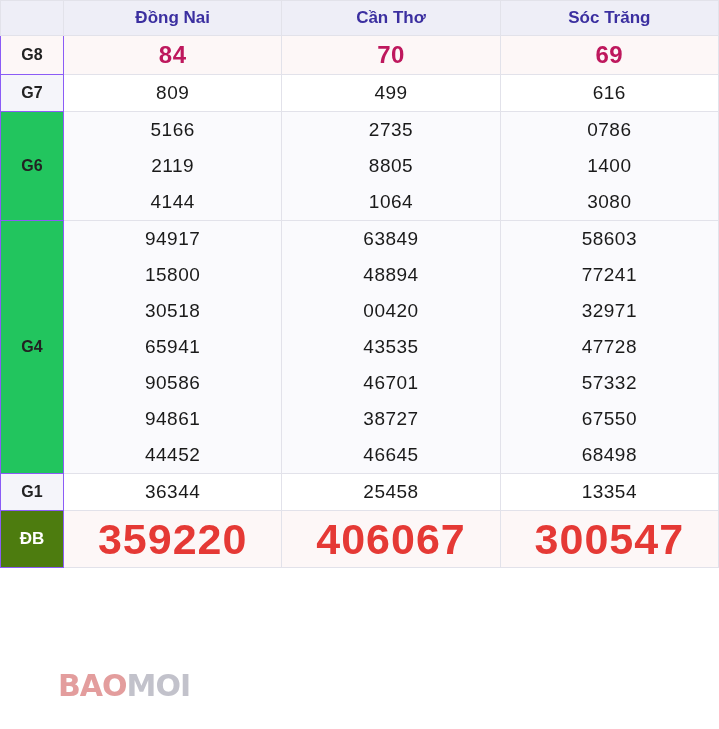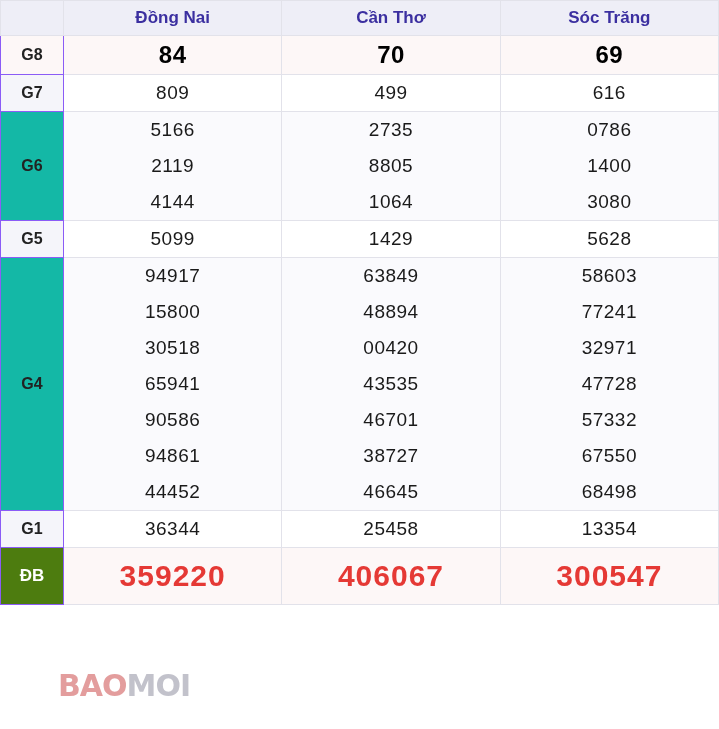--- a/index.html
+++ b/index.html
@@ -55,36 +55,36 @@
     height: 36px;
     background: #ffffff;
   }
   td.num .n {
     display: block;
     height: 36px;
     line-height: 36px;
     letter-spacing: 0.5px;
   }
   tr.alt td.num { background: #fafafd; }
-  tr.alt td.label { background: #14b8a6; }
+  tr.alt td.label { background: #22c55e; }
 
   
   tr.g8 td.num {
-    color: #000000;
+    color: #be185d;
     font-weight: bold;
     font-size: 24px;
     height: 38px;
   }
   tr.g8 td.num .n { height: 38px; line-height: 38px; }
   tr.g8 td.label, tr.g8 td.num { background: #fdf7f7; }
 
   tr.db td.num {
     color: #e53935;
     font-weight: bold;
-    font-size: 30px;
+    font-size: 43px;
     height: 56px;
     background: #fdf7f7;
   }
   tr.db td.num .n { height: 56px; line-height: 56px; letter-spacing: 1px; }
   tr.db td.label {
     background: #4d7c0f;
     color: #ffffff;
     font-size: 17px;
     font-weight: bold;
   }
@@ -160,32 +160,20 @@
           <span class="n">8805</span>
           <span class="n">1064</span>
         </td>
         <td class="num group">
           <span class="n">0786</span>
           <span class="n">1400</span>
           <span class="n">3080</span>
         </td>
       </tr>
 
-      <tr>
-        <td class="label">G5</td>
-        <td class="num group">
-            <span class="n">5099</span>
-          </td>
-        <td class="num group">
-            <span class="n">1429</span>
-          </td>
-        <td class="num group">
-            <span class="n">5628</span>
-          </td>
-      </tr>
 
       <tr class="alt">
         <td class="label">G4</td>
         <td class="num group">
           <span class="n">94917</span>
           <span class="n">15800</span>
           <span class="n">30518</span>
           <span class="n">65941</span>
           <span class="n">90586</span>
           <span class="n">94861</span>

